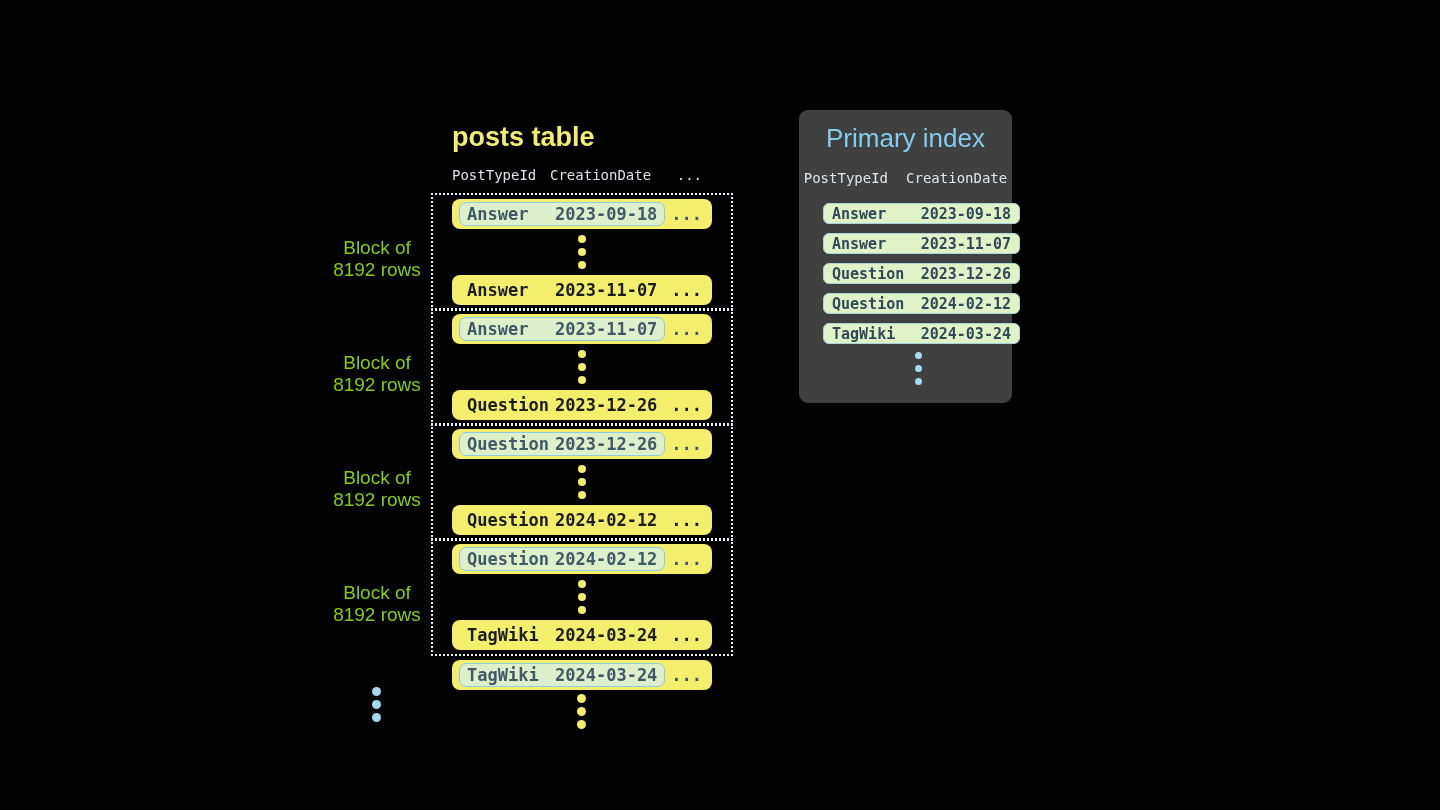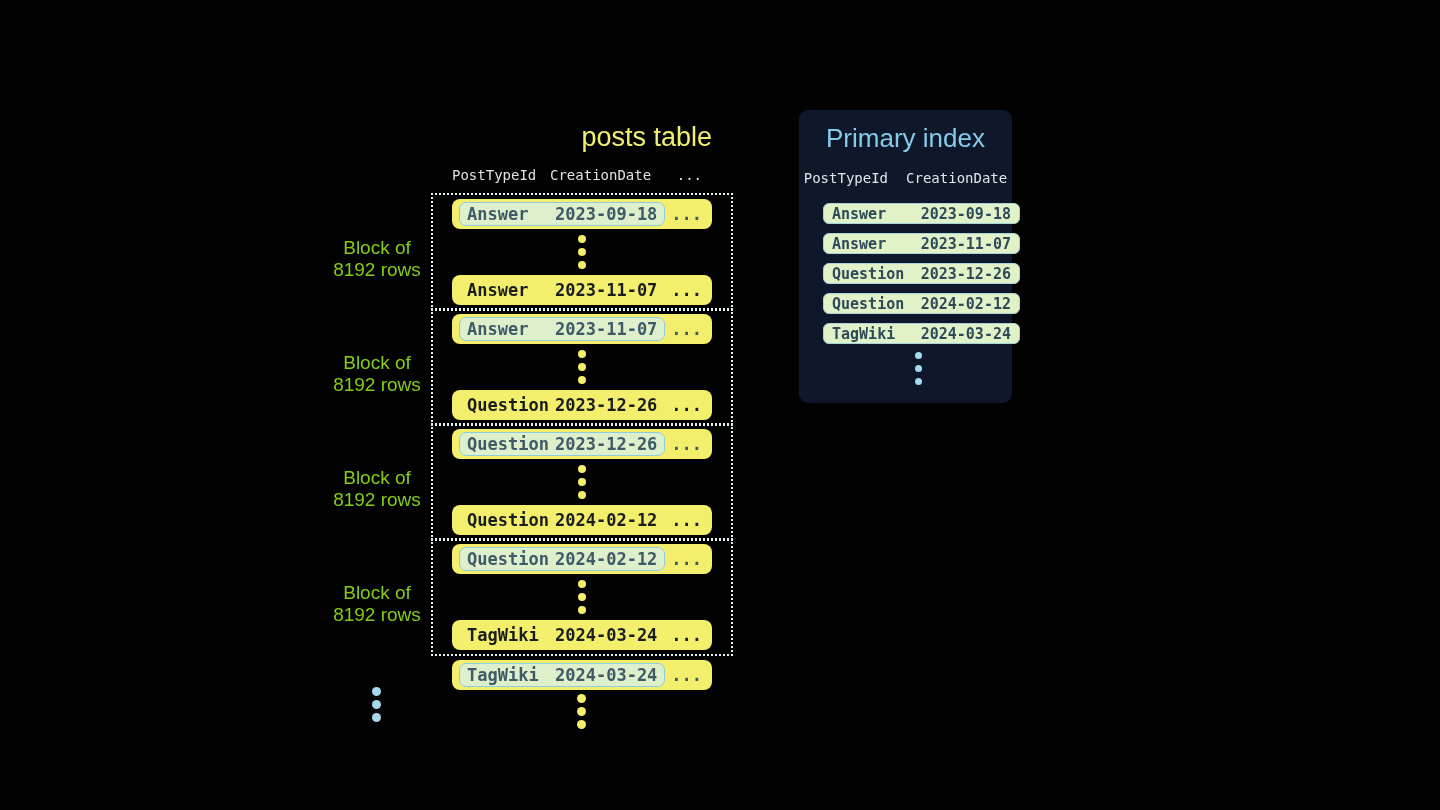--- a/index.html
+++ b/index.html
@@ -4,21 +4,21 @@
 <style>
   html,body{margin:0;padding:0;background:#000;}
   .stage{
     position:relative;width:1440px;height:810px;background:#020202;
     overflow:hidden;font-family:"Liberation Sans",sans-serif;
   }
 
   
   .posts-title{
     position:absolute;left:452px;top:122px;width:260px;
-    text-align:right;font-size:27px;font-weight:400;color:#f1ee70;
+    text-align:left;font-size:27px;font-weight:700;color:#f1ee70;
   }
   .posts-header{
     position:absolute;left:452px;top:167px;width:260px;display:flex;
     font-family:"DejaVu Sans Mono",monospace;font-size:14px;color:#dde3e7;
   }
   .posts-header .col-type{width:98px;}
   .posts-header .col-more{margin-left:auto;padding-right:10px;}
 
   .block{
     position:absolute;left:431px;width:298px;height:106px;
@@ -52,21 +52,21 @@
   .vdots-abs{position:absolute;display:flex;flex-direction:column;gap:4px;}
   .vdots-abs i{display:block;width:9px;height:9px;border-radius:50%;}
   .vdots-abs.yellow i{background:#f3ef6c;}
   .vdots-abs.blue i{background:#a7d7ea;}
 
   .tail-row{position:absolute;left:452px;top:660px;}
 
   
   .panel{
     position:absolute;left:799px;top:110px;width:213px;height:293px;
-    background:#0f172a;border-radius:9px;
+    background:#404040;border-radius:9px;
   }
   .panel-title{
     position:absolute;left:0;top:13px;width:100%;text-align:center;
     font-size:26px;font-weight:500;color:#84cce9;
   }
   .panel-header{
     position:absolute;left:0;top:60px;width:100%;display:flex;
     justify-content:center;gap:18px;
     font-family:"DejaVu Sans Mono",monospace;font-size:14px;color:#e1e6ea;
   }

